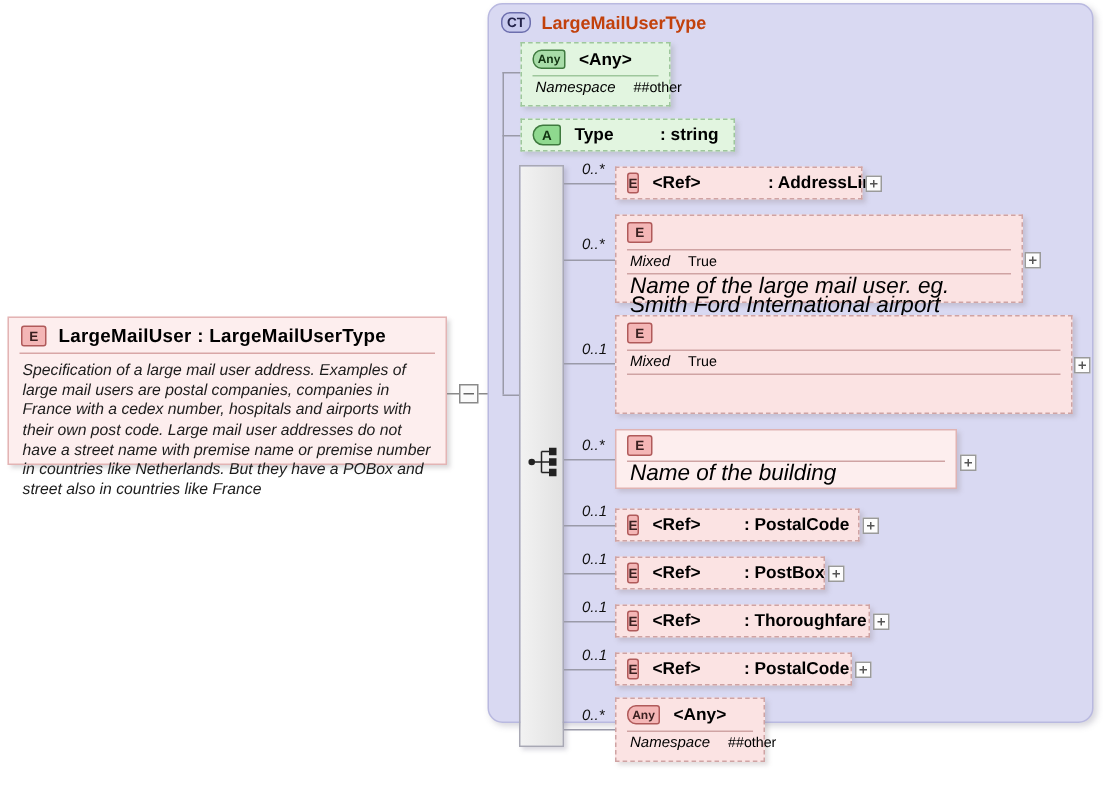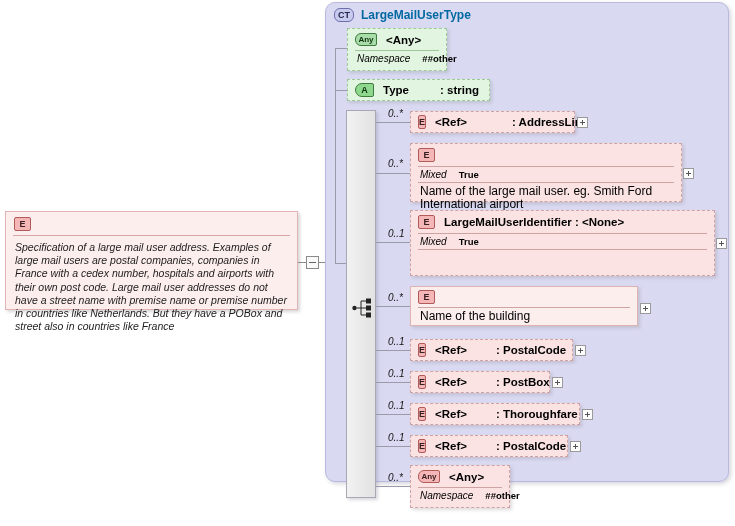--- a/index.html
+++ b/index.html
@@ -83,21 +83,21 @@
   
   .ctpanel{
     position:absolute;left:325px;top:2px;width:404px;height:480px;
     background:#d9d9f2;border:1px solid #b9b9e0;border-radius:10px;
     box-sizing:border-box;
     box-shadow:2px 2px 4px rgba(120,115,140,.30);
   }
   .ct-head{
     position:absolute;left:8px;top:5px;display:flex;align-items:center;gap:7px;
   }
-  .ct-head .t{font-size:12px;font-weight:bold;color:#0369a1;}
+  .ct-head .t{font-size:12px;font-weight:bold;color:#c2410c;}
 
   
   .greenbox{
     position:absolute;background:#e2f5e0;border:1px dashed #9ec79c;box-sizing:border-box;
     box-shadow:2px 2px 3px rgba(120,130,120,.25);
   }
 
   .pinkbox{
     position:absolute;background:#fbe3e3;border:1px dashed #cfa3a3;box-sizing:border-box;
     box-shadow:2px 2px 3px rgba(130,115,120,.25);
@@ -106,23 +106,23 @@
 
   .row{display:flex;align-items:center;}
   .row-title{padding:4px 9px 4px 7px;gap:9px;}
   .row-title .nm{font-size:11.5px;font-weight:bold;white-space:nowrap;}
   .sep{height:1px;background:#cfa3a3;margin:0 7px;}
   .sep-green{height:1px;background:#9ec79c;margin:0 7px;}
   .prop{
     display:flex;align-items:center;gap:12px;padding:2px 9px 2px 9px;font-size:10px;
   }
   .prop .k{font-style:italic;}
-  .prop .v{font-weight:bold;font-size:9.5px;}
+  .prop .v{font-weight:normal;font-size:9.5px;}
   .note{
-    font-size:12px;line-height:12.5px;padding:2px 9px 3px 9px;
+    font-style:italic;font-size:15px;line-height:12.5px;padding:2px 9px 3px 9px;
   }
 
   
   .occ{position:absolute;font-style:italic;font-size:10px;color:#111;white-space:nowrap;}
 
   
   .tl{position:absolute;background:#9a9aa8;}
   .tl.h{height:1px;}
   .tl.v{width:1px;}
 
@@ -136,20 +136,21 @@
   .seqicon{position:absolute;left:352px;top:298px;width:22px;height:20px;}
 </style>
 </head>
 <body>
 
 <div class="canvas">
 
   <div class="leftbox">
     <div class="row hdr">
       <span class="badge badge-e">E</span>
+      <span class="hdr-title">LargeMailUser : LargeMailUserType</span>
     </div>
     <div class="rule"></div>
     <div class="doc">Specification of a large mail user address. Examples of large mail users are postal companies, companies in France with a cedex number, hospitals and airports with their own post code. Large mail user addresses do not have a street name with premise name or premise number in countries like Netherlands. But they have a POBox and street also in countries like France</div>
   </div>
 
   <div class="conn-line abs" style="left:298px;top:262px;width:8px;"></div>
   <div class="conn-box" style="left:306px;top:256px;"></div>
   <div class="conn-line abs" style="left:319px;top:262px;width:8px;"></div>
 
   <div class="ctpanel">
@@ -229,21 +230,20 @@
     </div>
     <div class="sep"></div>
     <div class="note">Name of the large mail user. eg. Smith Ford International airport</div>
   </div>
   <div class="expander plus" style="left:683px;top:168px;"></div>
 
   <div class="occ" style="left:388px;top:228px;">0..1</div>
   <div class="pinkbox" style="left:410px;top:210px;width:305px;height:66px;">
     <div class="row row-title">
       <span class="badge badge-e">E</span>
-      <span class="nm">LargeMailUserIdentifier : &lt;None&gt;</span>
     </div>
     <div class="sep"></div>
     <div class="prop">
       <span class="k">Mixed</span>
       <span class="v">True</span>
     </div>
     <div class="sep"></div>
   </div>
   <div class="expander plus" style="left:716px;top:238px;"></div>
 

